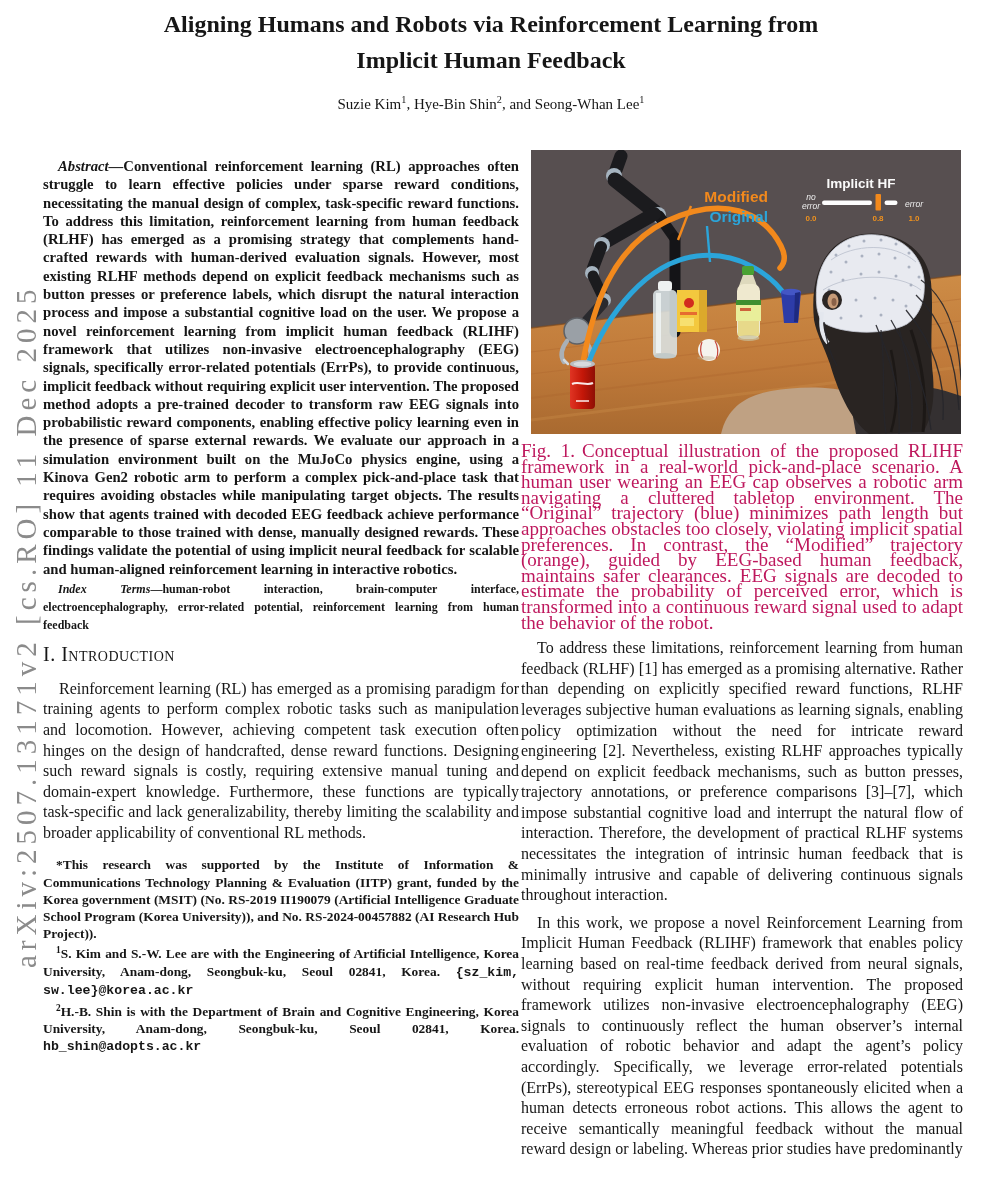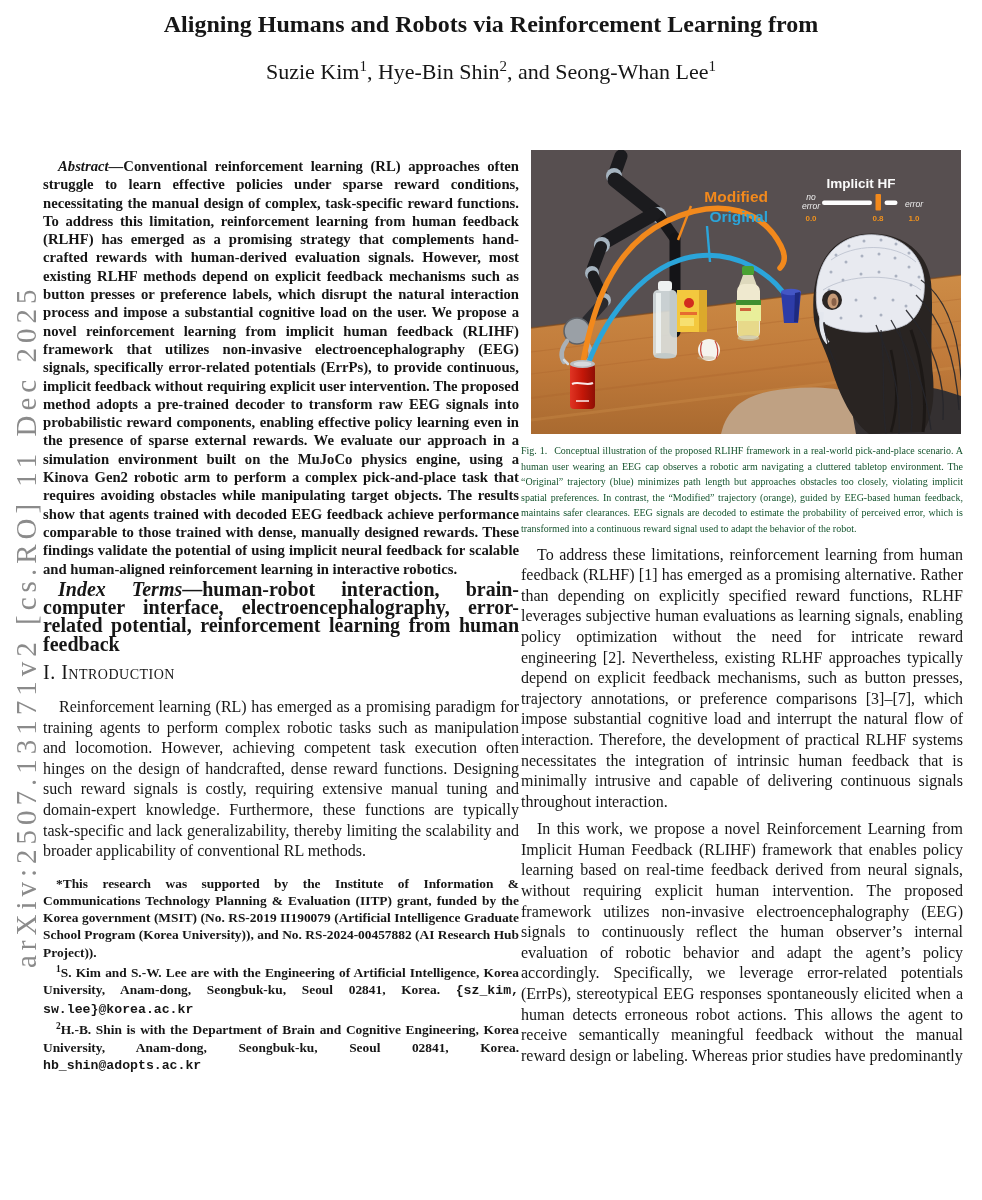--- a/index.html
+++ b/index.html
@@ -9,65 +9,65 @@
   }
   
   .watermark{
     position:absolute;top:968px;left:10px;
     transform:rotate(-90deg);transform-origin:0 0;
     white-space:nowrap;font-size:29px;letter-spacing:5px;color:#8b8b8b;
   }
   
   .header{padding-top:6px;text-align:center;}
   .title{font-size:24px;font-weight:bold;line-height:36px;margin:0;}
-  .authors{margin-top:16px;font-size:22px;}
+  .authors{margin-top:16px;font-size:15px;}
   .authors sup{font-size:68%;}
   
   .cols{position:absolute;top:150px;left:43px;display:flex;gap:2px;}
   .col-left{width:476px;}
   .col-right{width:442px;}
   p{margin:0;}
   .abs{
     font-size:14.7px;font-weight:bold;line-height:18.3px;text-align:justify;
     text-indent:15px;margin-top:7px;
   }
   .abs .lead,.idx .lead{font-style:italic;}
   .idx{
-    font-size:20px;font-weight:bold;line-height:18.3px;text-align:justify;
+    font-size:12px;font-weight:bold;line-height:18.3px;text-align:justify;
     text-indent:15px;margin-top:2px;
   }
   .sec-head{
     font-size:20px;font-weight:400;text-align:left;margin:8px 0 13px 0;
     font-variant:small-caps;letter-spacing:.5px;
   }
   .body-par{font-size:16px;line-height:20.6px;text-align:justify;text-indent:16px;}
   .footnotes{margin-top:13px;font-size:13.4px;line-height:17.2px;text-align:justify;font-weight:bold;}
   .footnotes p{text-indent:13px;}
   .footnotes sup{font-size:70%;}
   .mono{font-family:"Liberation Mono","DejaVu Sans Mono",monospace;font-size:13.2px;}
   
   figure{margin:0;}
   .photo{display:block;margin-left:10px;}
   figcaption{
-    margin-top:9px;font-size:10px;line-height:15.6px;text-align:justify;color:#14532d;
+    margin-top:9px;font-size:19px;line-height:15.6px;text-align:justify;color:#be185d;
   }
   figcaption .cap-label{margin-right:7px;}
   .rp1{margin-top:8px;}
   .rp2{margin-top:7px;}
   .fig-sans{font-family:"Liberation Sans","DejaVu Sans",sans-serif;}
 </style>
 </head>
 <body>
 
 <div class="page">
 
   <div class="watermark">arXiv:2507.13171v2 [cs.RO] 11 Dec 2025</div>
 
   <div class="header">
-    <h1 class="title"><span>Aligning Humans and Robots via Reinforcement Learning from</span><br></h1>
+    <h1 class="title"><span>Aligning Humans and Robots via Reinforcement Learning from</span><br><span>Implicit Human Feedback</span></h1>
     <div class="authors"><span>Suzie Kim</span><sup>1</sup><span>, </span><span>Hye-Bin Shin</span><sup>2</sup><span>, and </span><span>Seong-Whan Lee</span><sup>1</sup></div>
   </div>
 
   <div class="cols">
 
     <div class="col-left">
       <p class="abs"><span class="lead">Abstract</span><span>—</span><span>Conventional reinforcement learning (RL) approaches often struggle to learn effective policies under sparse reward conditions, necessitating the manual design of complex, task-specific reward functions. To address this limitation, reinforcement learning from human feedback (RLHF) has emerged as a promising strategy that complements hand-crafted rewards with human-derived evaluation signals. However, most existing RLHF methods depend on explicit feedback mechanisms such as button presses or preference labels, which disrupt the natural interaction process and impose a substantial cognitive load on the user. We propose a novel reinforcement learning from implicit human feedback (RLIHF) framework that utilizes non-invasive electroencephalography (EEG) signals, specifically error-related potentials (ErrPs), to provide continuous, implicit feedback without requiring explicit user intervention. The proposed method adopts a pre-trained decoder to transform raw EEG signals into probabilistic reward components, enabling effective policy learning even in the presence of sparse external rewards. We evaluate our approach in a simulation environment built on the MuJoCo physics engine, using a Kinova Gen2 robotic arm to perform a complex pick-and-place task that requires avoiding obstacles while manipulating target objects. The results show that agents trained with decoded EEG feedback achieve performance comparable to those trained with dense, manually designed rewards. These findings validate the potential of using implicit neural feedback for scalable and human-aligned reinforcement learning in interactive robotics.</span></p>
       <p class="idx"><span class="lead">Index Terms</span><span>—</span><span>human-robot interaction, brain-computer interface, electroencephalography, error-related potential, reinforcement learning from human feedback</span></p>
       <h2 class="sec-head">I. Introduction</h2>
       <p class="body-par">Reinforcement learning (RL) has emerged as a promising paradigm for training agents to perform complex robotic tasks such as manipulation and locomotion. However, achieving competent task execution often hinges on the design of handcrafted, dense reward functions. Designing such reward signals is costly, requiring extensive manual tuning and domain-expert knowledge. Furthermore, these functions are typically task-specific and lack generalizability, thereby limiting the scalability and broader applicability of conventional RL methods.</p>

